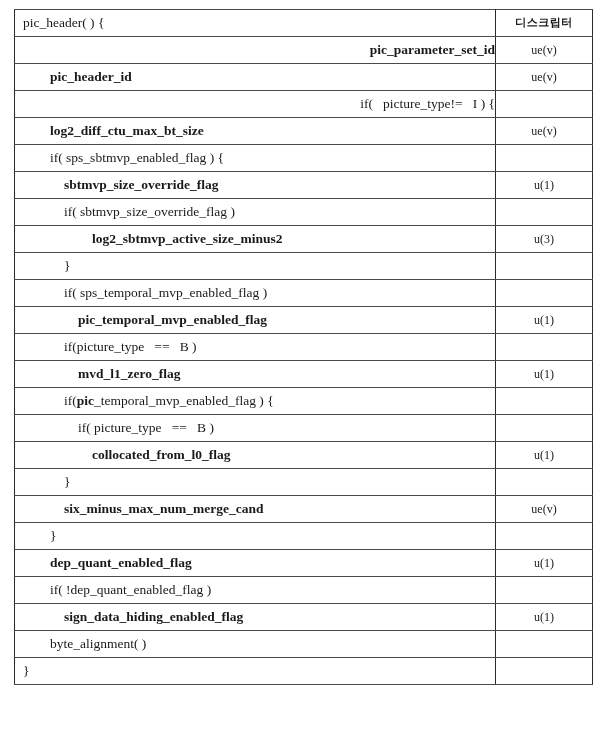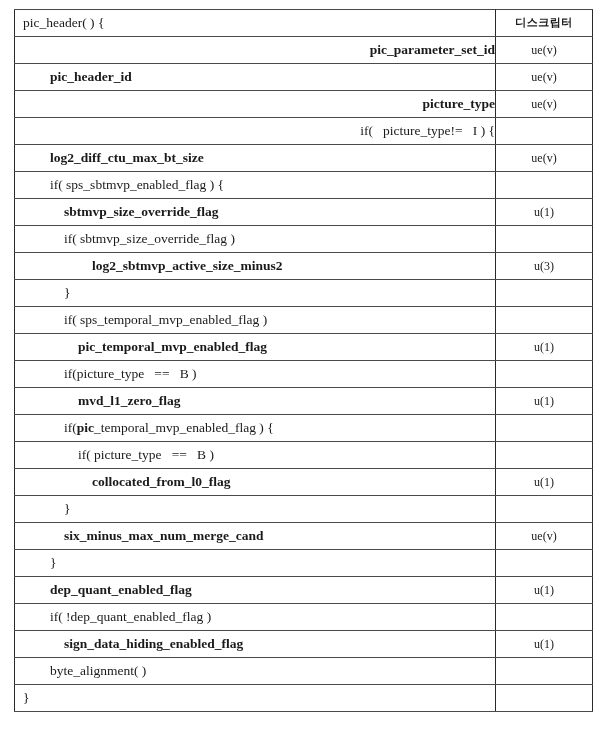--- a/index.html
+++ b/index.html
@@ -67,24 +67,20 @@
       <td class="col-syntax ind0">pic_header( ) {</td>
       <td class="col-desc">디스크립터</td>
     </tr>
 
     <tr>
       <td class="col-syntax ind1 b">pic_parameter_set_id</td>
       <td class="col-desc">ue(v)</td>
     </tr>
     <tr>
       <td class="col-syntax ind2 b">pic_header_id</td>
-      <td class="col-desc">ue(v)</td>
-    </tr>
-    <tr>
-      <td class="col-syntax ind1 b">picture_type</td>
       <td class="col-desc">ue(v)</td>
     </tr>
     <tr>
       <td class="col-syntax ind1" style="white-space:pre;">if(   picture_type!=   I ) {</td>
       <td class="col-desc"></td>
     </tr>
     <tr>
       <td class="col-syntax ind2 b">log2_diff_ctu_max_bt_size</td>
       <td class="col-desc">ue(v)</td>
     </tr>

